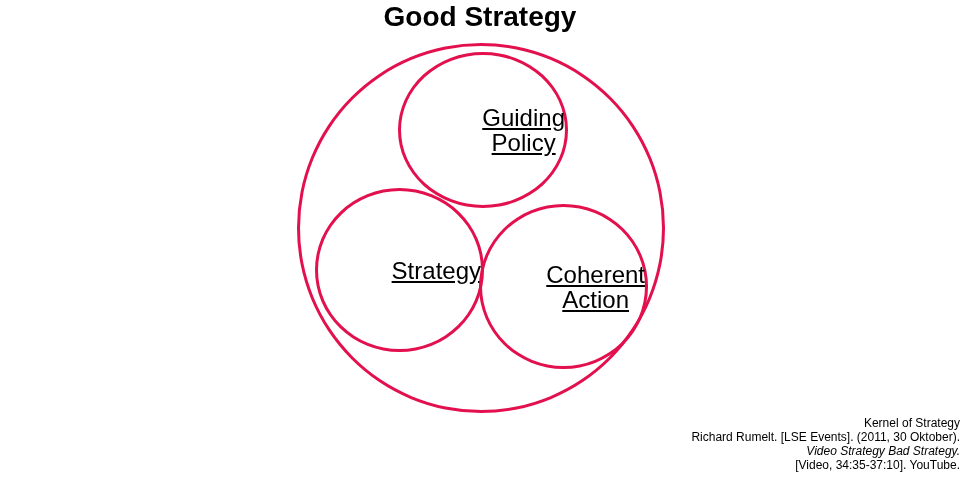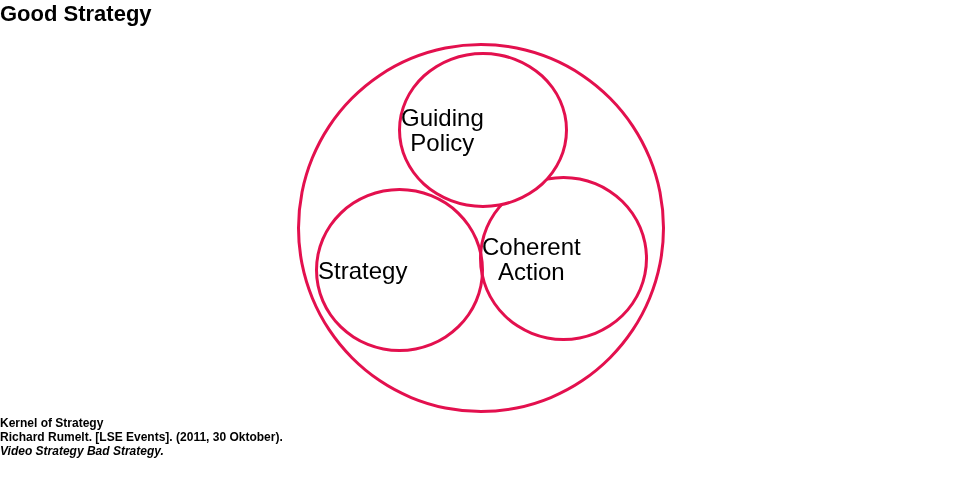--- a/index.html
+++ b/index.html
@@ -11,66 +11,67 @@
     overflow: hidden;
   }
   .stage {
     position: relative;
     width: 960px; height: 480px;
     background: #ffffff;
   }
   .diagram-title {
     position: absolute;
     top: 1px; left: 0; width: 960px;
-    font-size: 22px;
+    text-align: center;
+    font-size: 28px;
     font-weight: bold;
     color: #000000;
     letter-spacing: 0px;
   }
   .circle {
     position: absolute;
     border: 3px solid var(--accent);
     border-radius: 50%;
     background: transparent;
     display: flex;
     align-items: center;
-    justify-content: flex-start;
+    justify-content: flex-end;
+    text-decoration: underline;
   }
   .circle-outer {
     left: 297px; top: 43px;
     width: 368px; height: 370px;
   }
   .circle-guiding {
     left: 398px; top: 52px;
     width: 170px; height: 156px;
     background: #ffffff;
   }
   .circle-diagnosis {
     left: 315px; top: 188px;
     width: 169px; height: 164px;
   }
   .circle-coherent {
-    left: 479px; top: 176px;
+    left: 479px; top: 204px;
     width: 169px; height: 165px;
   }
   .circle-label {
     font-size: 24px;
     line-height: 25px;
     color: #000000;
     text-align: center;
     white-space: pre-line;
   }
   .caption {
     position: absolute;
     top: 416px; left: 0; width: 960px;
-    text-align: left;
+    text-align: right;
     font-size: 12px;
     line-height: 14px;
     color: #000000;
-    font-weight: bold;
   }
   .caption .italic { font-style: italic; }
 </style>
 </head>
 <body>
 
 <div class="stage">
 
   <div class="diagram-title">Good Strategy</div>
 
@@ -87,15 +88,16 @@
 
   <div class="circle circle-guiding">
     <div class="circle-label">Guiding
 Policy</div>
   </div>
 
   <div class="caption">
     <div>Kernel of Strategy</div>
     <div>Richard Rumelt. [LSE Events]. (2011, 30 Oktober).</div>
     <div class="italic">Video Strategy Bad Strategy.</div>
+    <div>[Video, 34:35-37:10]. YouTube.</div>
   </div>
 
 </div>
 
 </body></html>

